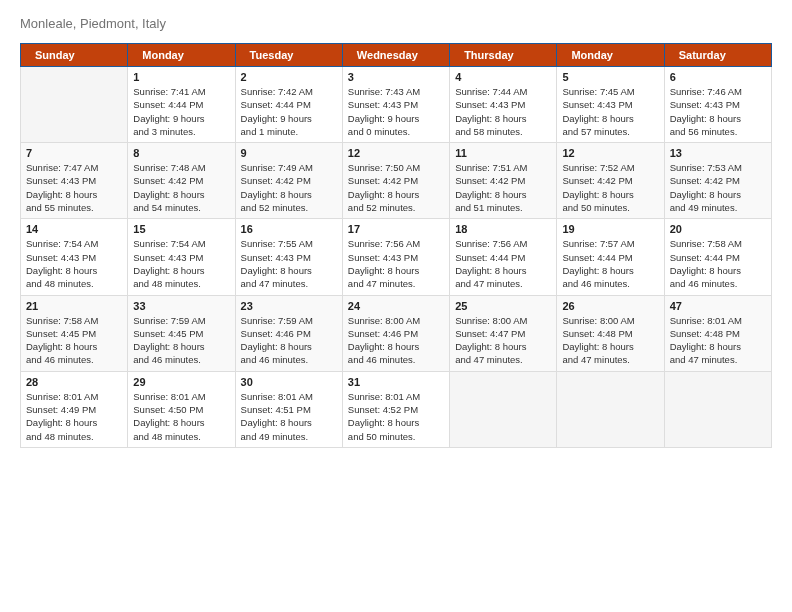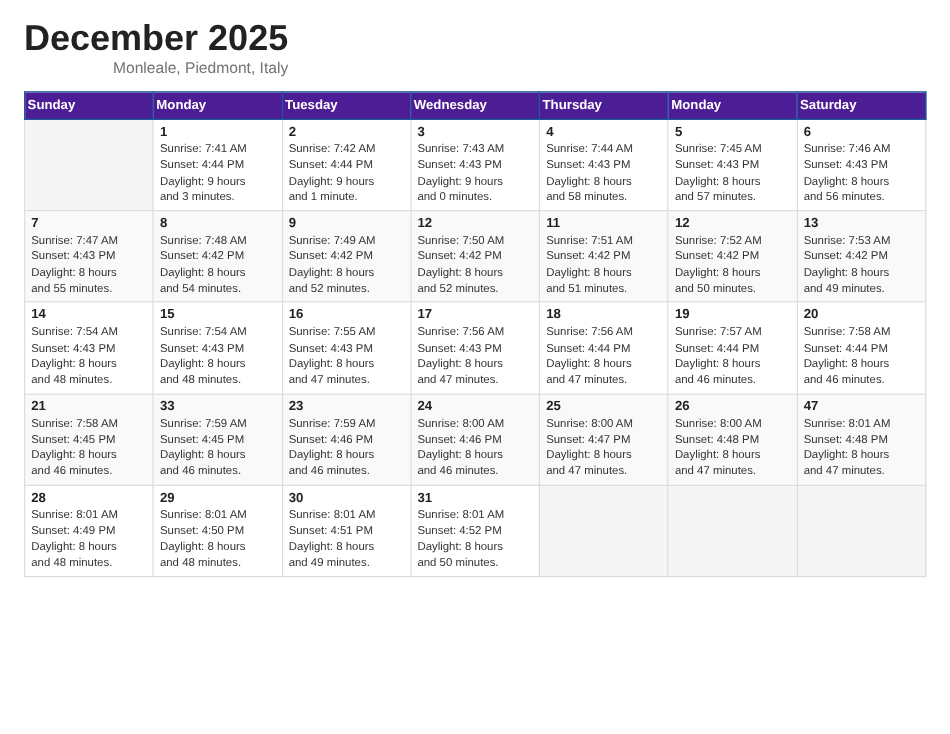--- a/index.html
+++ b/index.html
@@ -50,25 +50,25 @@
     .title-block p {
       font-size: 13px;
       color: #737373;
     }
     .calendar {
       width: 100%;
       border-collapse: collapse;
       font-size: 10px;
     }
     .calendar thead tr th {
-      background: #4c1d95;
+      background: #c2410c;
       color: #fff;
       font-size: 11px;
       font-weight: bold;
-      padding: 5px 2px;
+      padding: 5px 14px;
       text-align: left;
       border: 1px solid #1a5a9d;
     }
     .calendar tbody tr td {
       border: 1px solid #ddd;
       vertical-align: top;
       padding: 4px 5px;
       width: 107px;
       min-height: 80px;
       background: #fff;
@@ -91,21 +91,20 @@
     .empty-cell {
       background: #f5f5f5 !important;
     }
   </style>
 </head>
 <body>
 
 <div class="container">
   <div class="header-row">
     <div class="title-block">
-      <h1>December 2025</h1>
       <p>Monleale, Piedmont, Italy</p>
     </div>
   </div>
 
   <table class="calendar">
     <thead>
       <tr>
       <th>Sunday</th>
           <th>Monday</th>
           <th>Tuesday</th>

